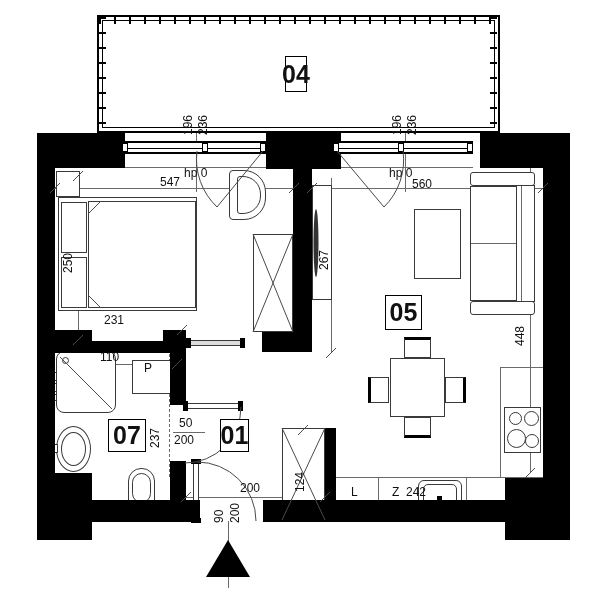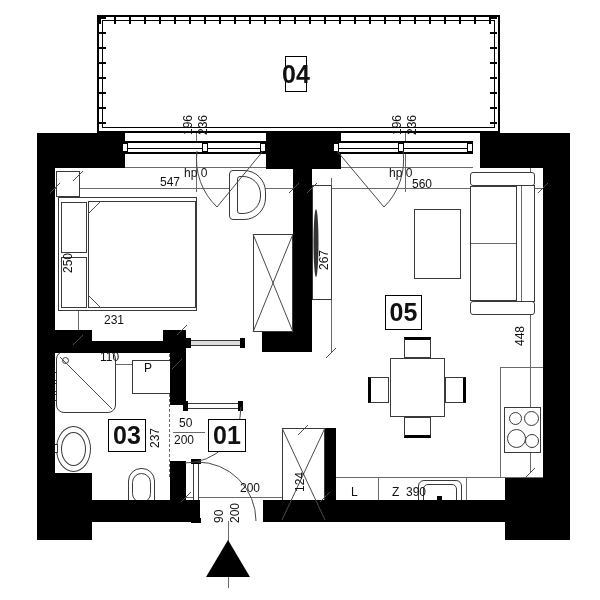--- a/index.html
+++ b/index.html
@@ -183,39 +183,39 @@
     <polygon points="228,540 206,577 250,577" fill="#000"></polygon>
   </svg>
 
   <div class="rbox" style="left:285px;top:56px;width:22px;height:36px">
       <span>04</span>
     </div>
   <div class="rbox" style="left:385px;top:295px;width:37px;height:35px">
       <span>05</span>
     </div>
   <div class="rbox" style="left:108px;top:419px;width:38px;height:33px">
-      <span>03</span>
-    </div>
-  <div class="rbox" style="left:208px;top:419px;width:38px;height:33px">
+      <span>07</span>
+    </div>
+  <div class="rbox" style="left:220px;top:419px;width:29px;height:33px">
       <span>01</span>
     </div>
 
   <div class="dim" style="left:160px;top:176px">547</div>
   <div class="dim" style="left:184px;top:167px">hp 0</div>
   <div class="dim" style="left:412px;top:178px">560</div>
   <div class="dim" style="left:389px;top:167px">hp 0</div>
   <div class="dim" style="left:104px;top:314px">231</div>
   <div class="dim" style="left:100px;top:351px">110</div>
   <div class="dim" style="left:179px;top:417px">50</div>
   <div class="dim" style="left:174px;top:434px">200</div>
   <div class="dim" style="left:240px;top:482px">200</div>
   <div class="dim" style="left:144px;top:362px">P</div>
   <div class="dim" style="left:351px;top:486px">L</div>
   <div class="dim" style="left:392px;top:486px">Z</div>
-  <div class="dim" style="left:406px;top:486px">390</div>
+  <div class="dim" style="left:406px;top:486px">242</div>
 
   <div class="vdim" style="left:62px;top:273px">250</div>
   <div class="vdim" style="left:318px;top:270px">267</div>
   <div class="vdim" style="left:514px;top:346px">448</div>
   <div class="vdim" style="left:149px;top:448px">237</div>
   <div class="vdim" style="left:294px;top:492px">124</div>
   <div class="vdim" style="left:213px;top:523px">90</div>
   <div class="vdim" style="left:229px;top:523px">200</div>
   <div class="vdim" style="left:182px;top:135px">196</div>
   <div class="vdim" style="left:197px;top:135px">236</div>

